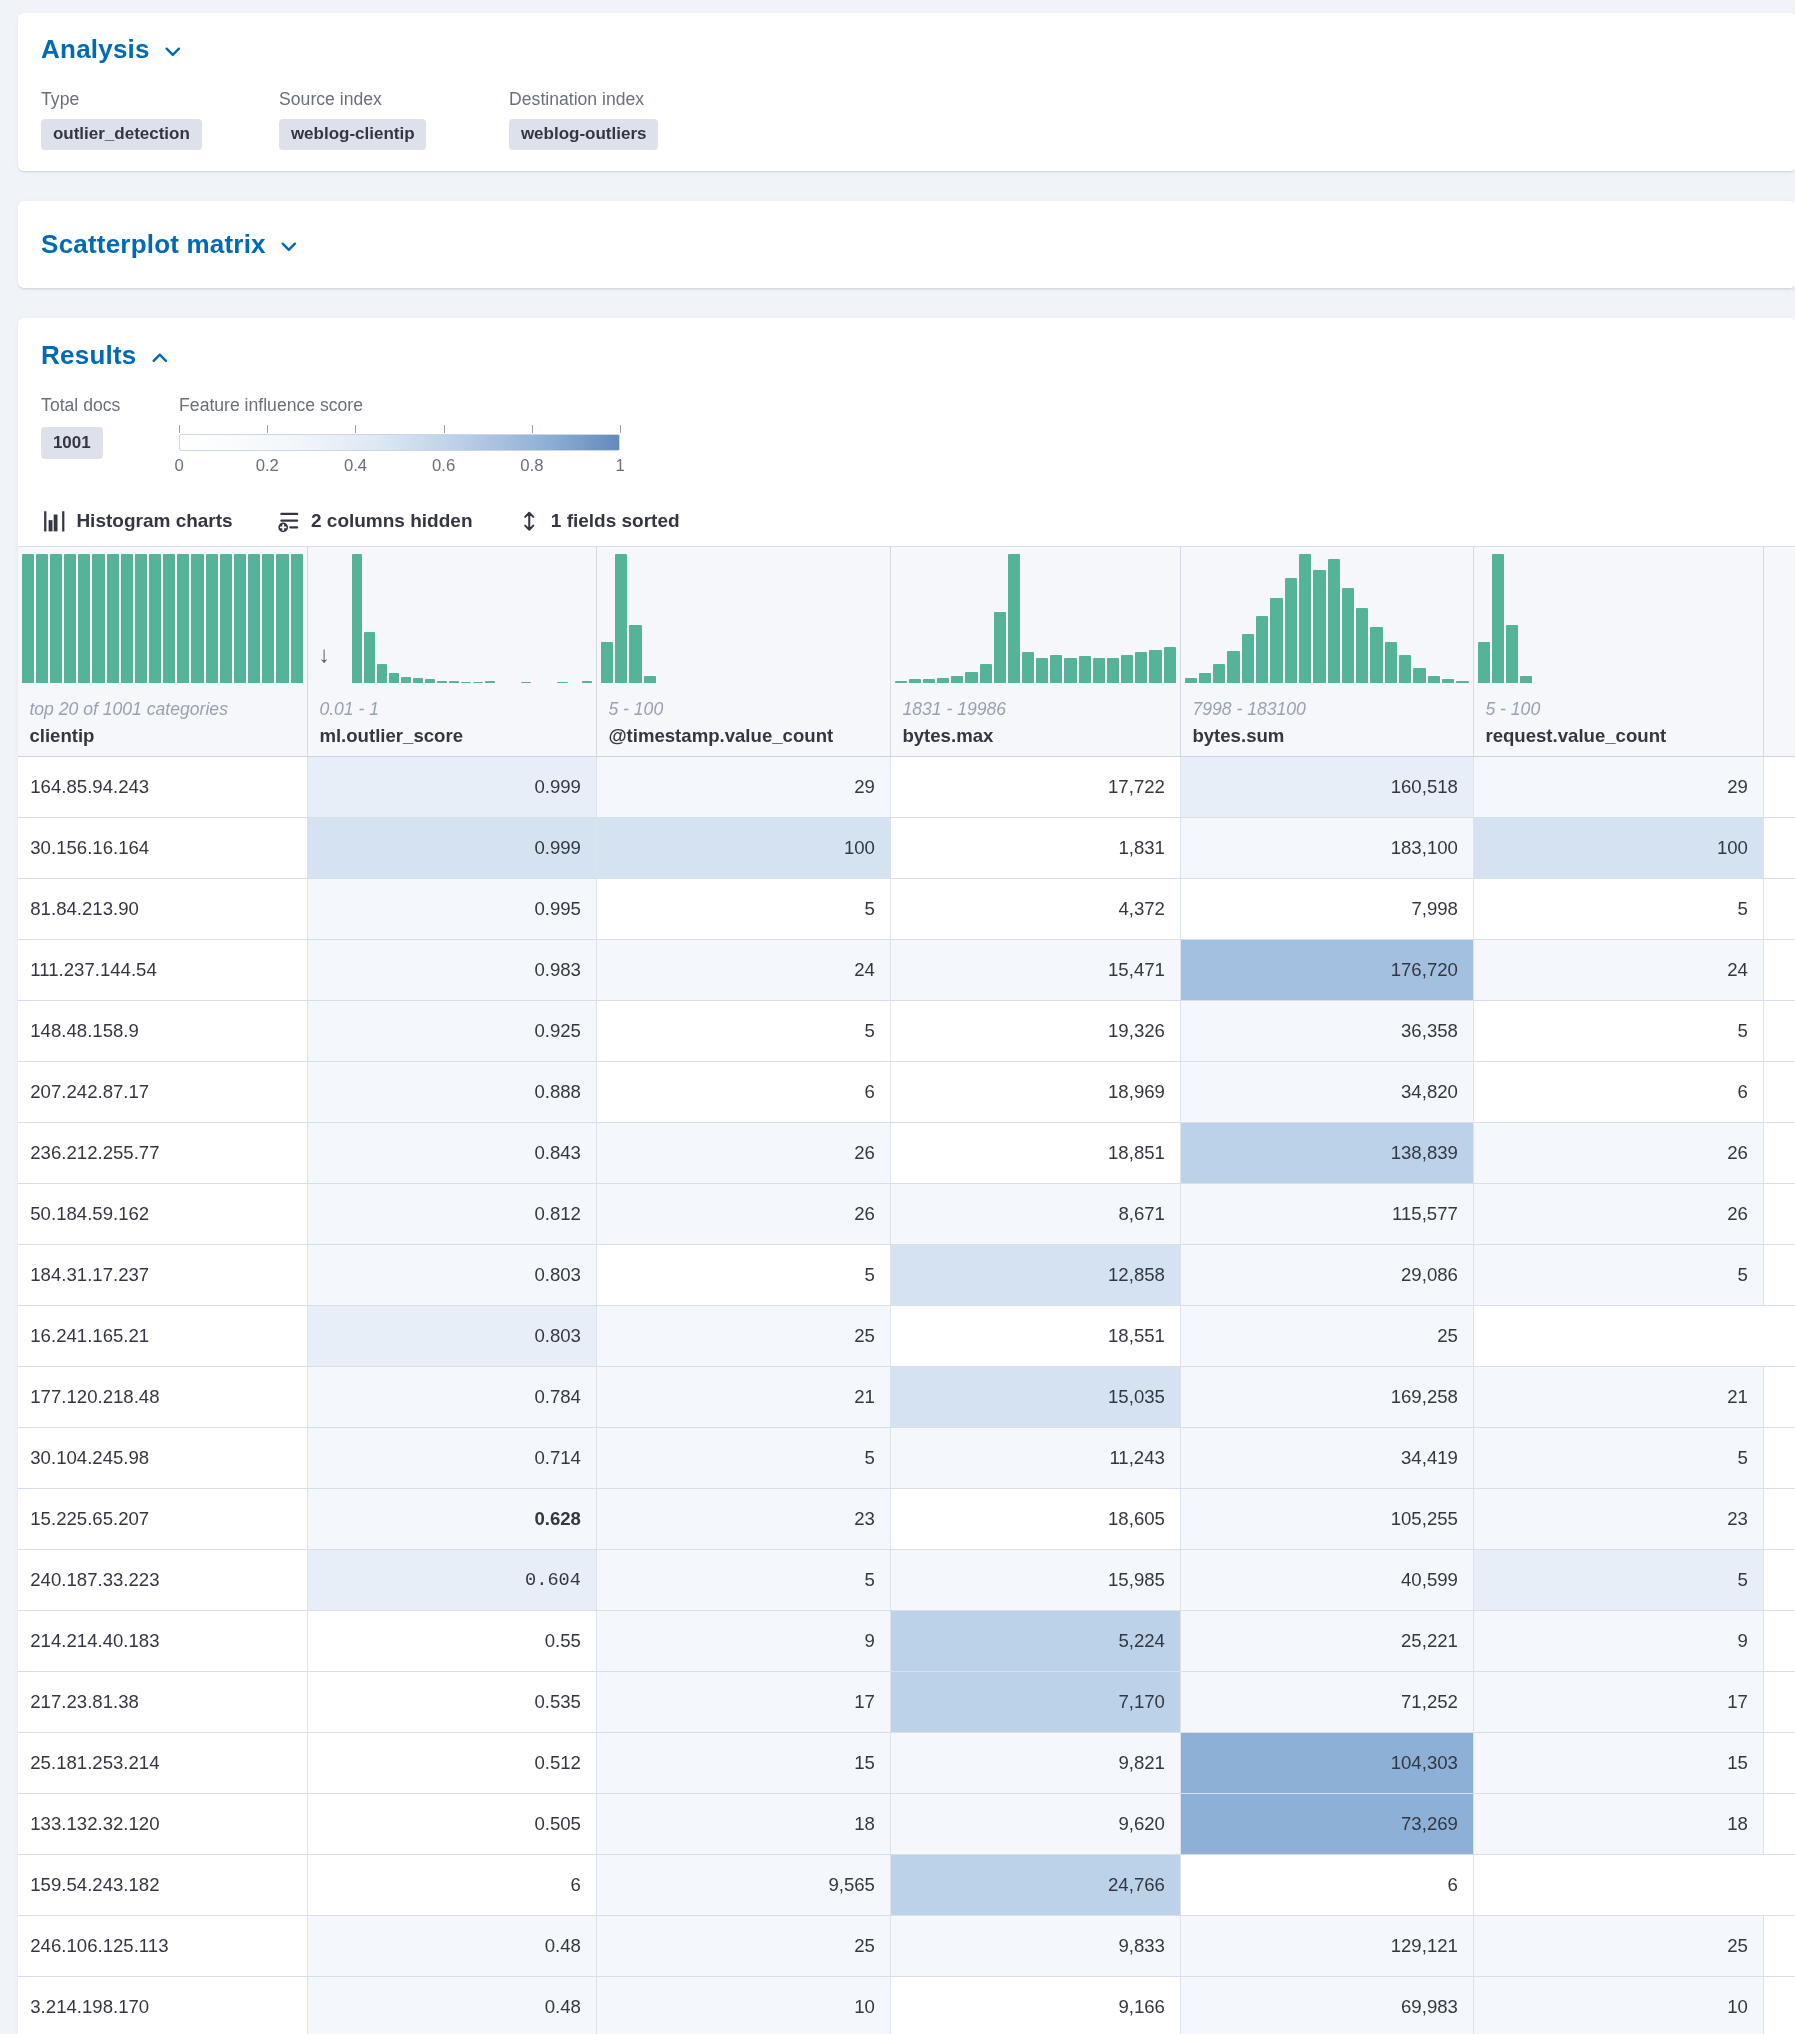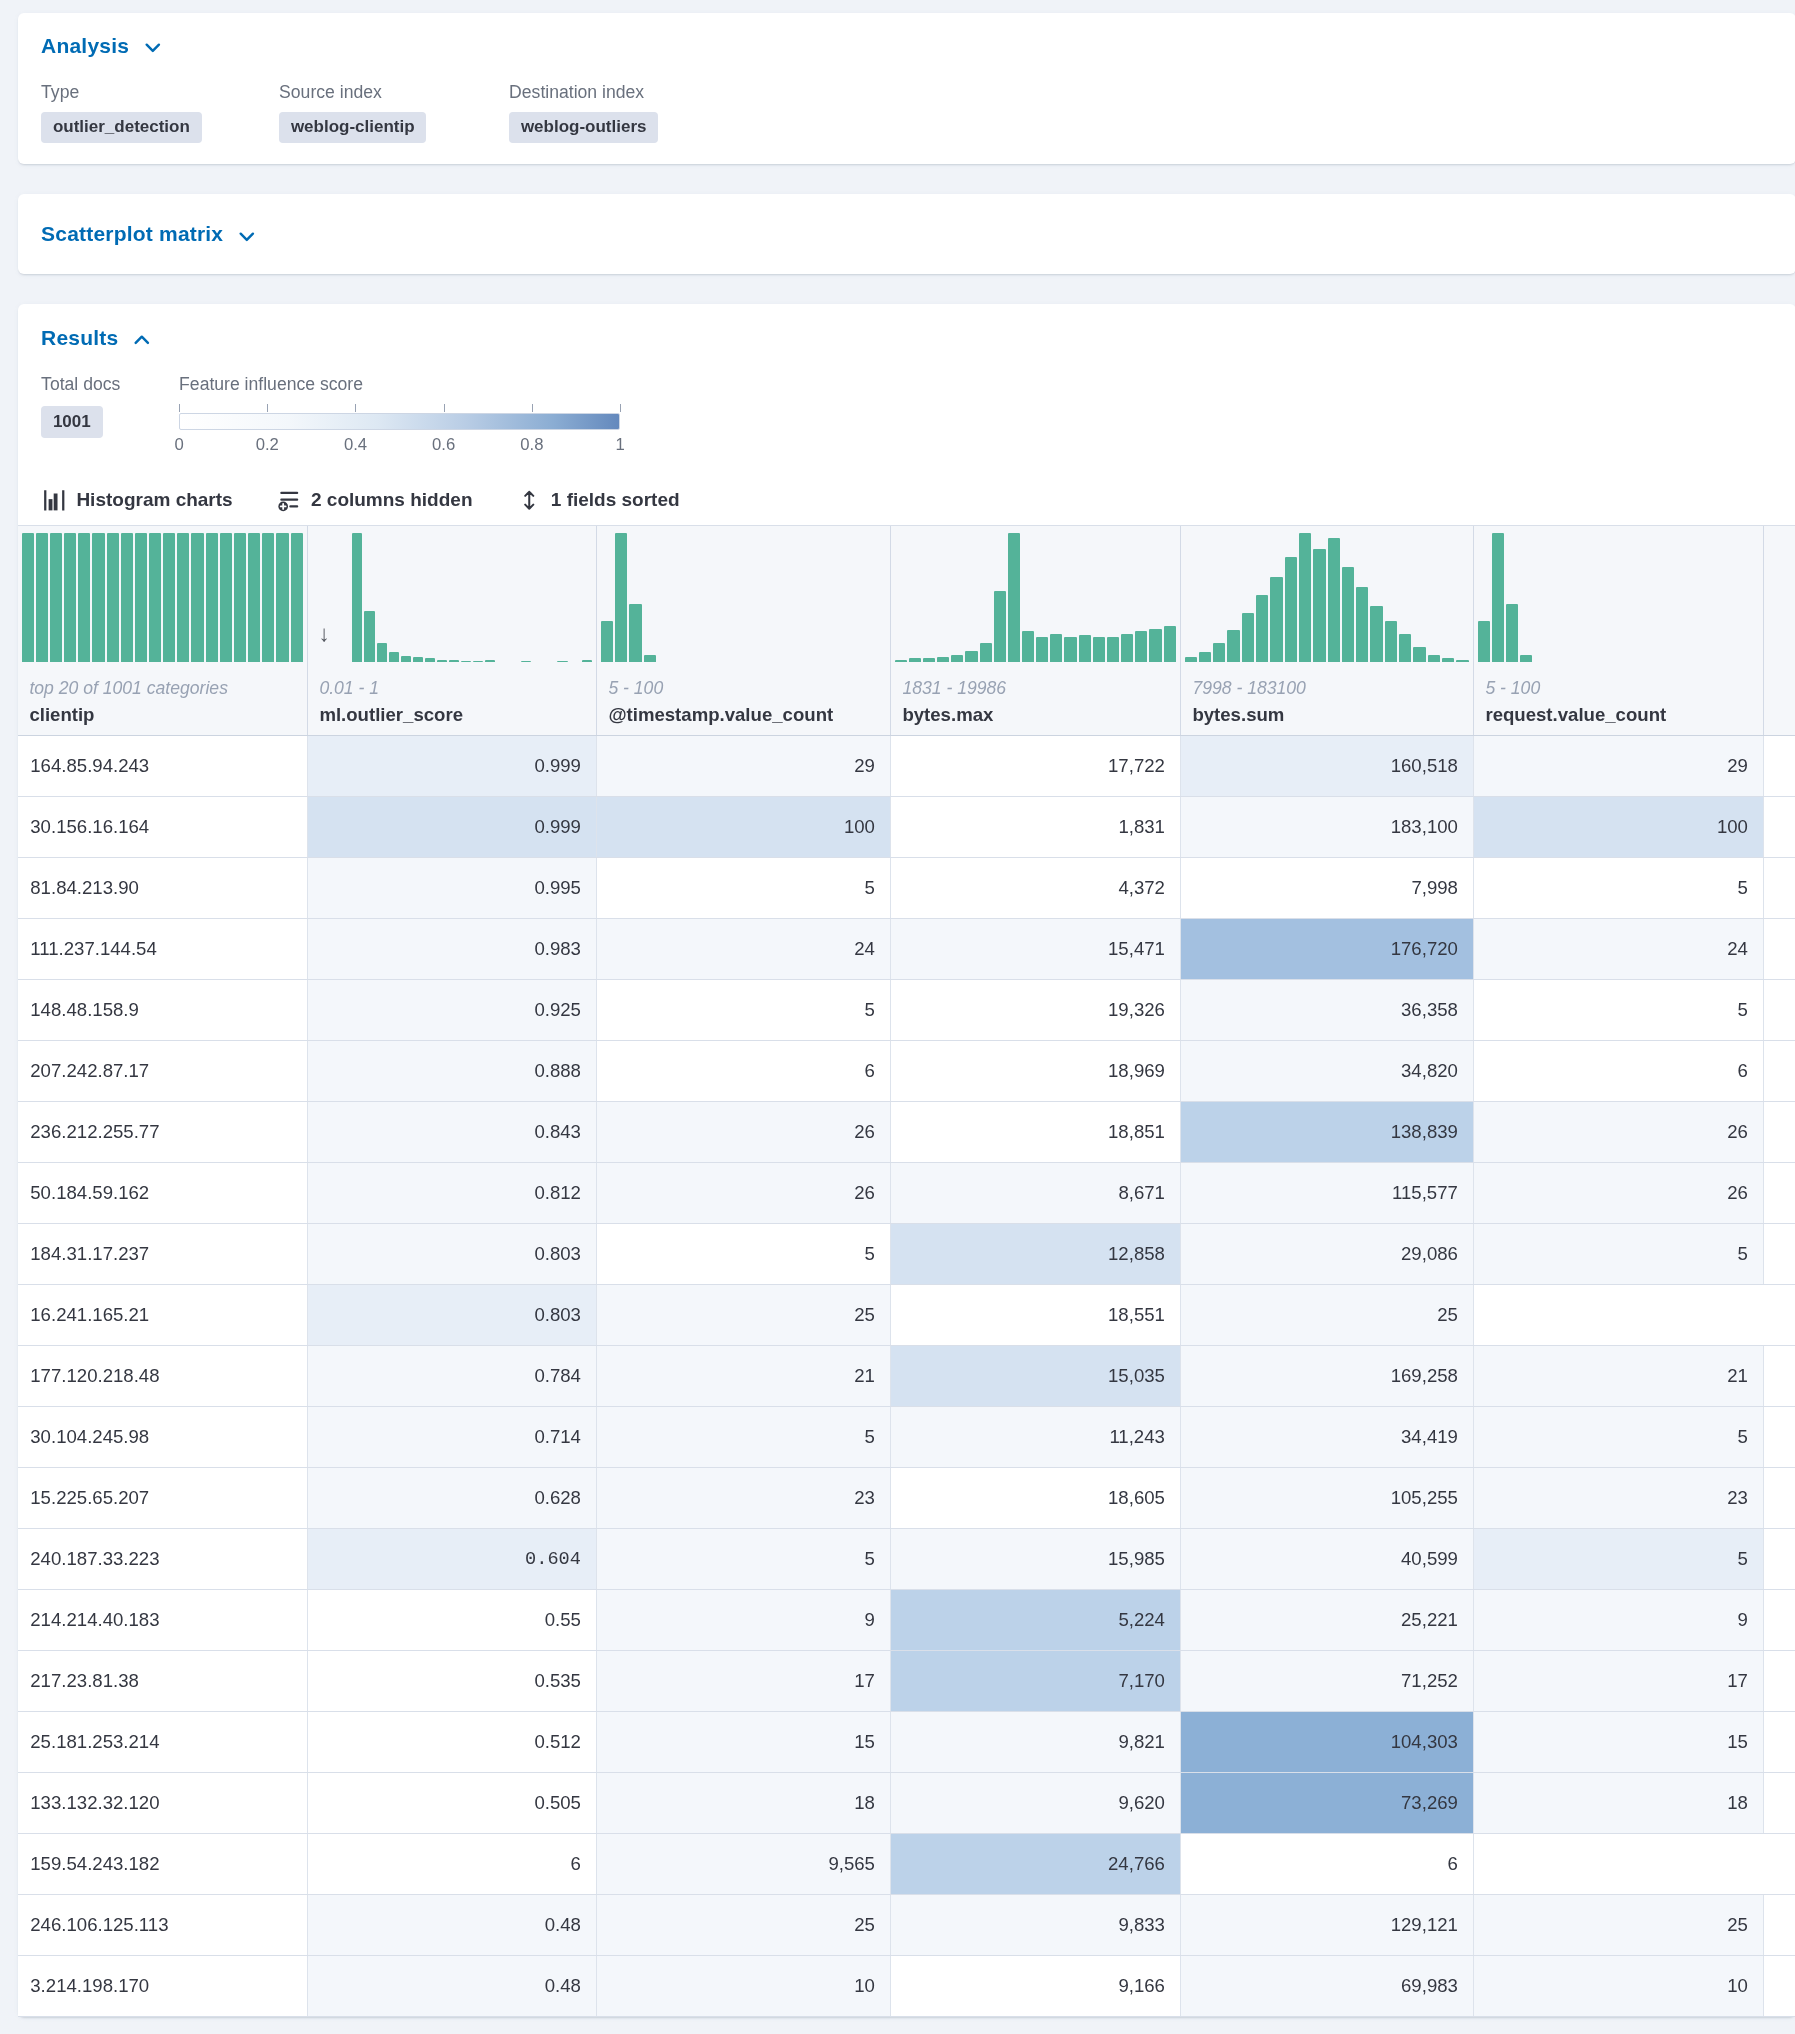--- a/index.html
+++ b/index.html
@@ -10,21 +10,21 @@
     width:1796px;height:2035px;overflow:hidden;
   }
   .page{padding:12.7px 0 0 17.6px}
   .panel{
     background:#fff;border-radius:5.9px;
     box-shadow:0 2px 2px -1px rgba(152,162,179,.35),0 1px 4.9px -2px rgba(152,162,179,.35);
     margin-bottom:30px;
   }
   .panel-pad{padding:21.6px 23.5px}
   .panel-head{display:inline-flex;align-items:center;gap:13.7px;color:#006bb4;cursor:pointer}
-  .panel-title{font-size:21px;font-weight:600;letter-spacing:0.2px}
+  .panel-title{font-size:26px;font-weight:600;letter-spacing:0.2px}
   .chev{width:19.6px;height:19.6px;margin-top:3.9px}
 
   
   .fields{display:flex;margin-top:23.5px}
   .field{display:flex;flex-direction:column}
   .field-1{width:238px}
   .field-2{width:230px}
   .field-label{font-size:17.6px;color:#69707d}
   .badge{
     display:inline-block;align-self:flex-start;margin-top:8.8px;
@@ -450,21 +450,21 @@
             <div class="cell left">30.104.245.98</div>
             <div class="cell num" style="background: rgb(244, 247, 251);">0.714</div>
             <div class="cell num" style="background: rgb(244, 247, 251);">5</div>
             <div class="cell num" style="background: rgb(244, 247, 251);">11,243</div>
             <div class="cell num" style="background: rgb(244, 247, 251);">34,419</div>
             <div class="cell num" style="background: rgb(244, 247, 251);">5</div>
             <div class="cell cspacer"></div>
           </div>
           <div class="gridrow trow">
             <div class="cell left">15.225.65.207</div>
-            <div class="cell num" style="background: rgb(244, 247, 251);">0.628</div>
+            <div class="cell num" style="background: rgb(244, 247, 251); font-weight: bold;">0.628</div>
             <div class="cell num" style="background: rgb(244, 247, 251);">23</div>
             <div class="cell num">18,605</div>
             <div class="cell num" style="background: rgb(244, 247, 251);">105,255</div>
             <div class="cell num" style="background: rgb(244, 247, 251);">23</div>
             <div class="cell cspacer"></div>
           </div>
           <div class="gridrow trow">
             <div class="cell left">240.187.33.223</div>
             <div class="cell num" style="background: rgb(231, 238, 247); font-family: Liberation Mono, monospace;">0.604</div>
             <div class="cell num" style="background: rgb(244, 247, 251);">5</div>

